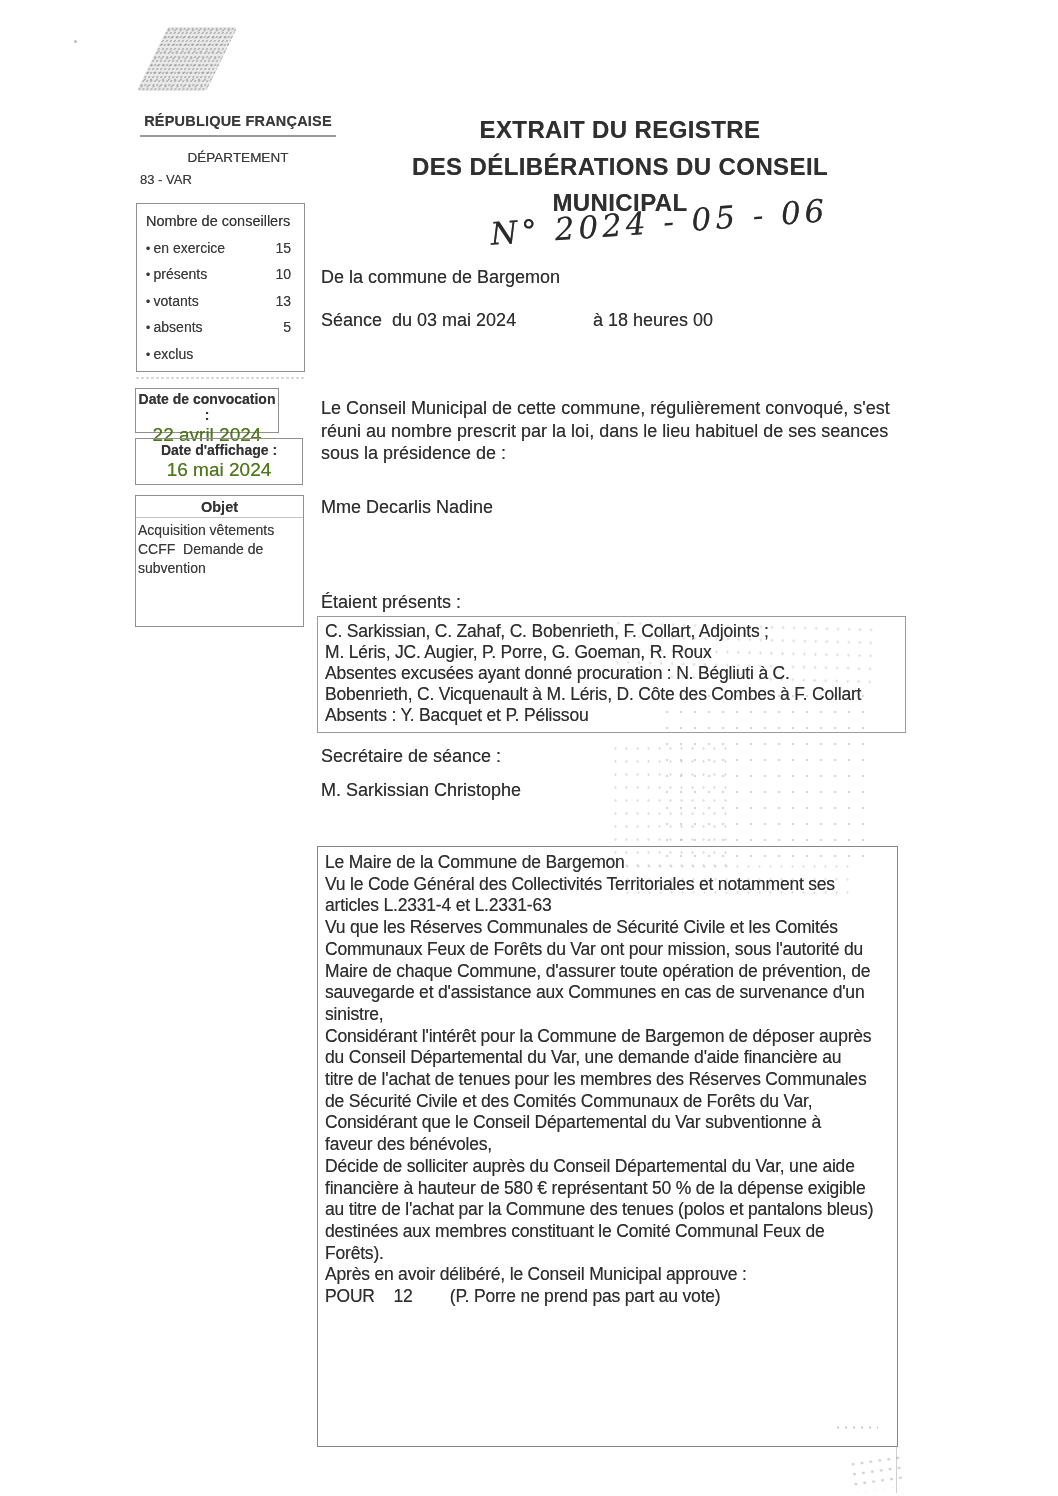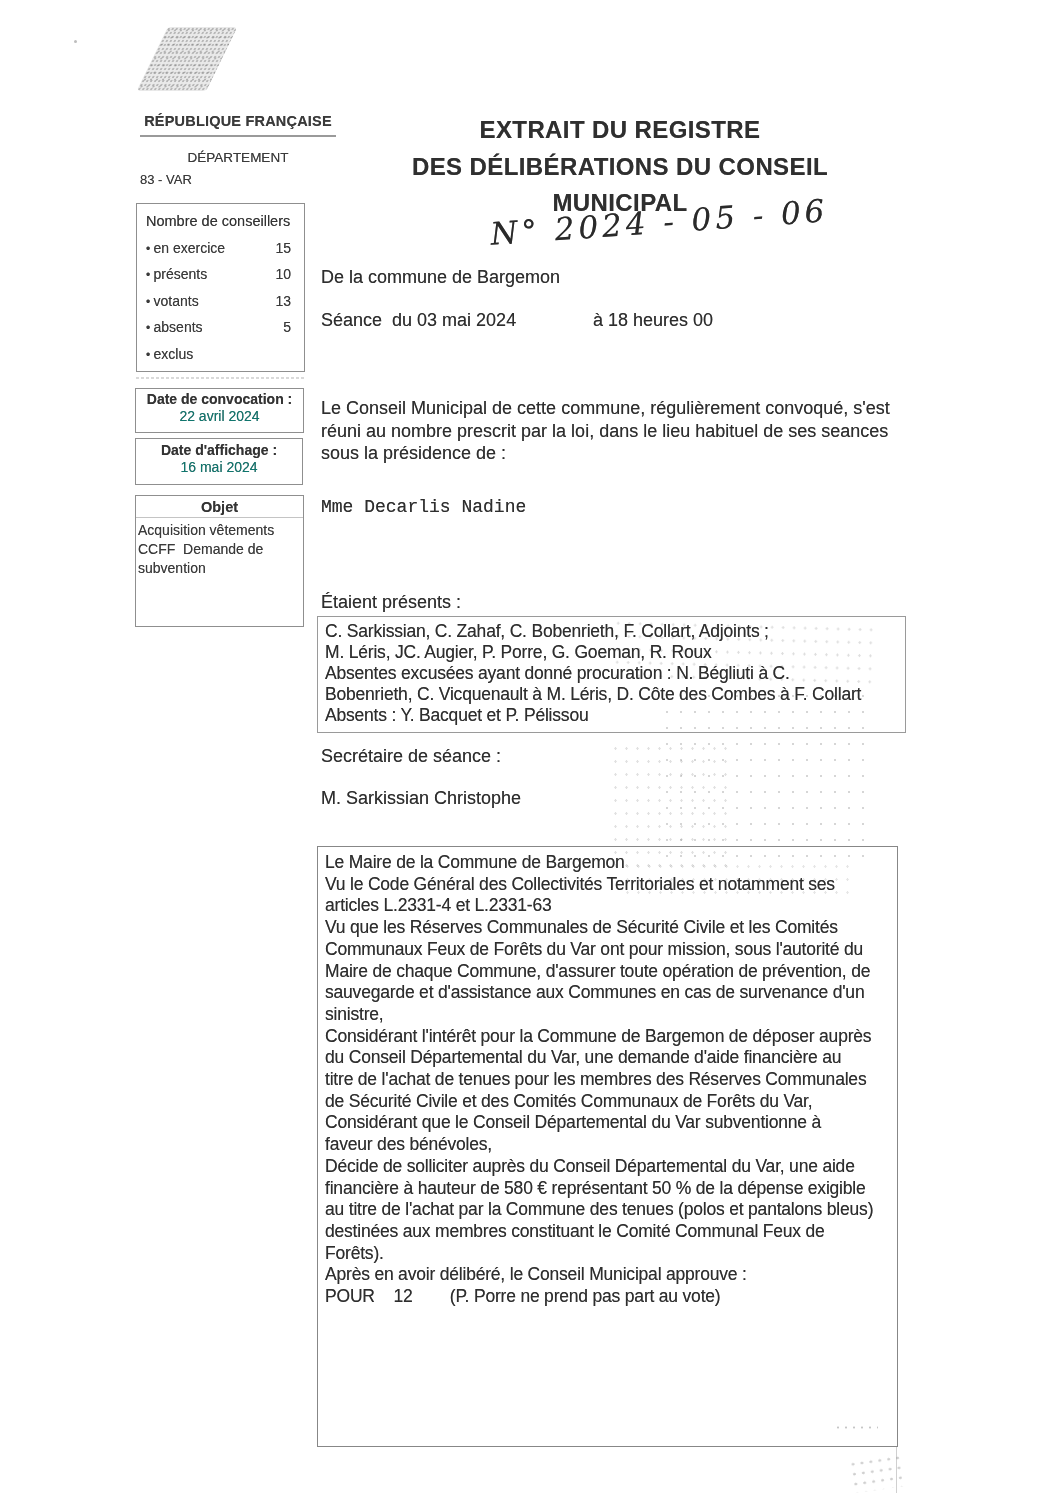--- a/index.html
+++ b/index.html
@@ -21,24 +21,24 @@
   .dept-label { left:140px; top:150px; width:196px; text-align:center; font-weight:normal; font-size:13.5px; color:#3a3a3a; }
   .dept-code  { left:140px; top:172px; width:196px; text-align:left; font-size:13px; color:#3a3a3a; }
 
   .sbox { border:1.5px solid #8f8f8f; box-sizing:border-box; background:transparent; }
   .counselors-box { left:136px; top:203px; width:169px; height:169px; padding:9px 9px 0 9px; }
   .counselors-title { font-weight:normal; font-size:14.5px; color:#333; }
   .c-row { display:flex; justify-content:space-between; font-size:14px; margin-top:10.5px; color:#3a3a3a; }
   .c-label::before { content:"\2022\00a0"; font-size:12px; }
   .c-value { padding-right:4px; }
 
-  .date-box { left:135px; top:388px; width:169px; height:45px; text-align:center; padding-top:2px; }
+  .date-box { left:135px; top:388px; width:144px; height:45px; text-align:center; padding-top:2px; }
   .date-box2 { left:135px; top:438px; width:168px; height:47px; text-align:center; padding-top:3px; }
   .date-box .lbl, .date-box2 .lbl { font-weight:bold; font-size:14px; color:#333; }
-  .date-box .val, .date-box2 .val { font-size:14px; margin-top:1px; color:#0f766e; }
+  .date-box .val, .date-box2 .val { font-size:19px; margin-top:1px; color:#4d7c0f; }
 
   .objet-box { left:135px; top:495px; width:169px; height:132px; }
   .objet-head { font-weight:bold; font-size:14.5px; text-align:center; padding:3px 0 2px 0; border-bottom:1px solid #c4c4c4; color:#333; }
   .objet-body { font-size:14px; line-height:19px; padding:3px 2px 0 2px; white-space:pre-wrap; color:#3a3a3a; }
 
   
   .title-block { left:370px; top:112px; width:500px; text-align:center; }
   .title-line { font-weight:bold; font-size:24px; line-height:36.5px; letter-spacing:0.4px; color:#2f2f2f; }
 
   .handwritten {
@@ -48,31 +48,31 @@
   }
 
   .body-text { font-size:18px; color:#2e2e2e; }
   .commune-line { left:321px; top:267px; }
   .seance-label { left:321px; top:310px; white-space:pre; }
   .seance-time  { left:593px; top:310px; }
 
   .intro { left:321px; top:397px; }
   .intro .line { font-size:18px; line-height:22.5px; white-space:pre; }
 
-  .president { left:321px; top:497px;font-family:Liberation Mono, monospace; }
+  .president { left:321px; top:497px; }
   .presents-label { left:321px; top:592px;text-align:center; }
 
   .presents-box {
     left:317px; top:616px; width:589px; height:117px;
     border:1px solid #9a9a9a; box-sizing:border-box; padding:4px 7px;
   }
   .presents-box .line { font-size:17.5px; line-height:21px; letter-spacing:-0.2px; white-space:pre; }
 
   .secretary-label { left:321px; top:746px; }
-  .secretary-name  { left:321px; top:780px;margin-top:8px; }
+  .secretary-name  { left:321px; top:780px; }
 
   .deliberation-box {
     left:317px; top:846px; width:581px; height:601px;
     border:1.5px solid #878787; box-sizing:border-box; padding:5px 7px;
   }
   .deliberation-box .line { font-size:17.5px; line-height:21.7px; letter-spacing:-0.2px; white-space:pre; }
 
   
   .smudge {
     left:152px; top:27px; width:70px; height:64px;

